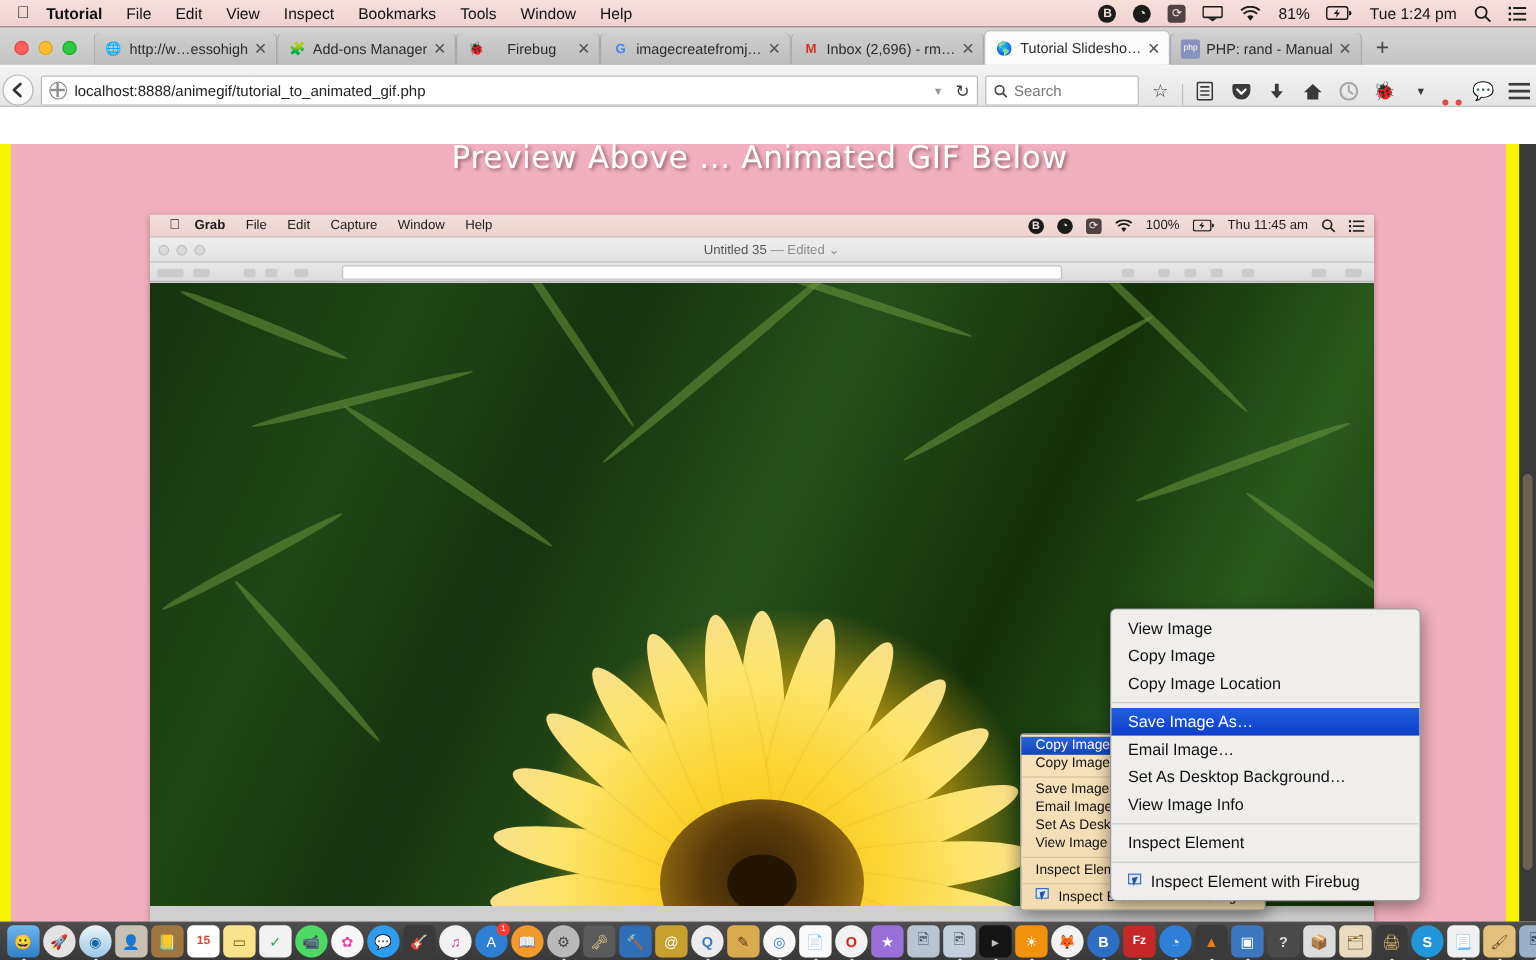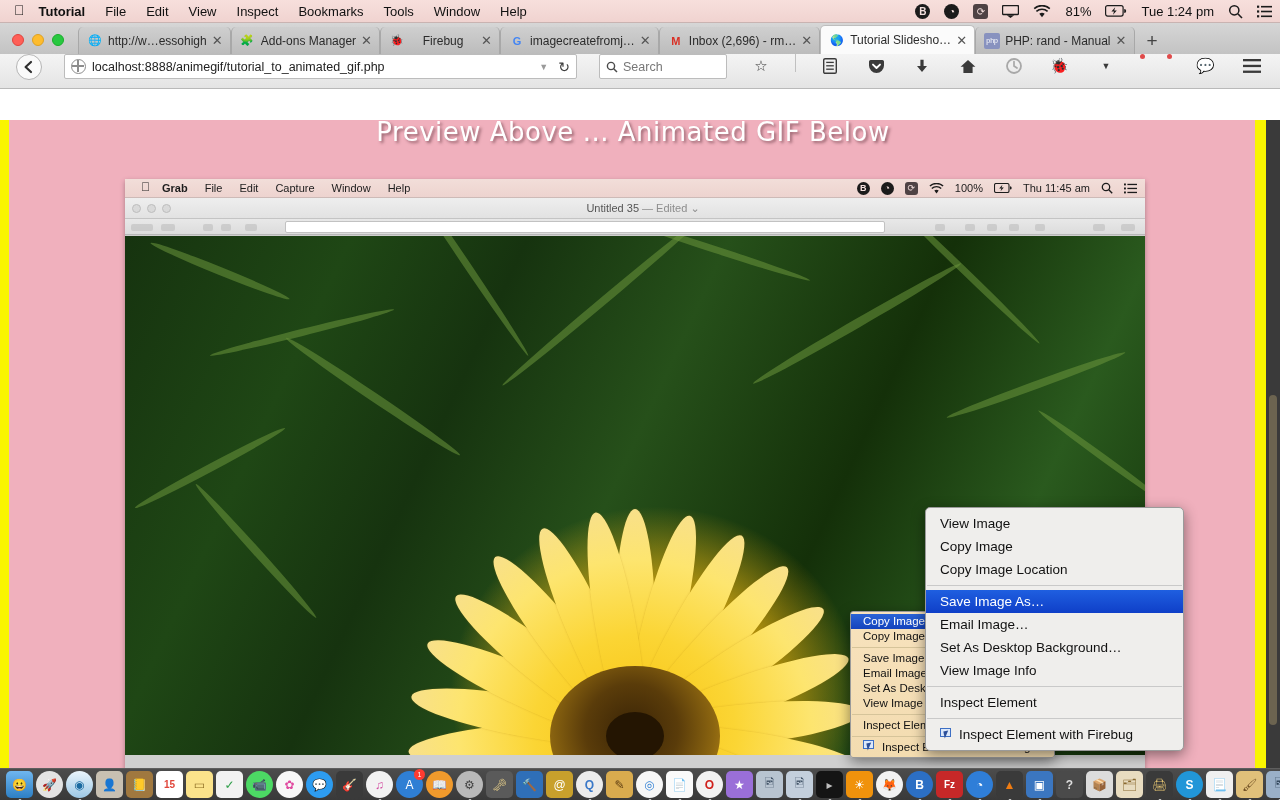--- a/index.html
+++ b/index.html
@@ -68,21 +68,21 @@
   }
   .tab .favicon { width: 16px; height: 16px; flex: 0 0 16px; display:inline-flex; align-items:center; justify-content:center; font-size: 11px; }
   .tab .tlabel { flex: 1; overflow: hidden; text-overflow: ellipsis; white-space: nowrap; text-align: center; }
   .tab .xclose { font-size: 13px; color: #555; flex: 0 0 12px; line-height: 1; }
   .newtab { font-size: 19px; color: #444; padding: 0 10px 4px 12px; line-height: 1; align-self: flex-end; }
 
   
   .navbar {
     height: 35px; background: linear-gradient(#f4f4f4, #e4e4e4);
     border-bottom: 1px solid #b9b9b9;
-    display: flex; align-items: flex-start; gap: 22px; padding: 0 16px;
+    display: flex; align-items: flex-end; gap: 6px; padding: 0 2px;
   }
   .backbtn {
     width: 26px; height: 26px; border-radius: 50%;
     background: #fafafa; border: 1px solid #b5b5b5;
     display: flex; align-items: center; justify-content: center;
     font-size: 15px; color: #2f2f2f; font-weight: bold;
   }
   .urlbox {
     flex: 1; height: 25px; background: #ffffff; border: 1px solid #bcbcbc; border-radius: 2px;
     display: flex; align-items: center; gap: 6px; padding: 0 6px; font-size: 12.5px; color: #222;

